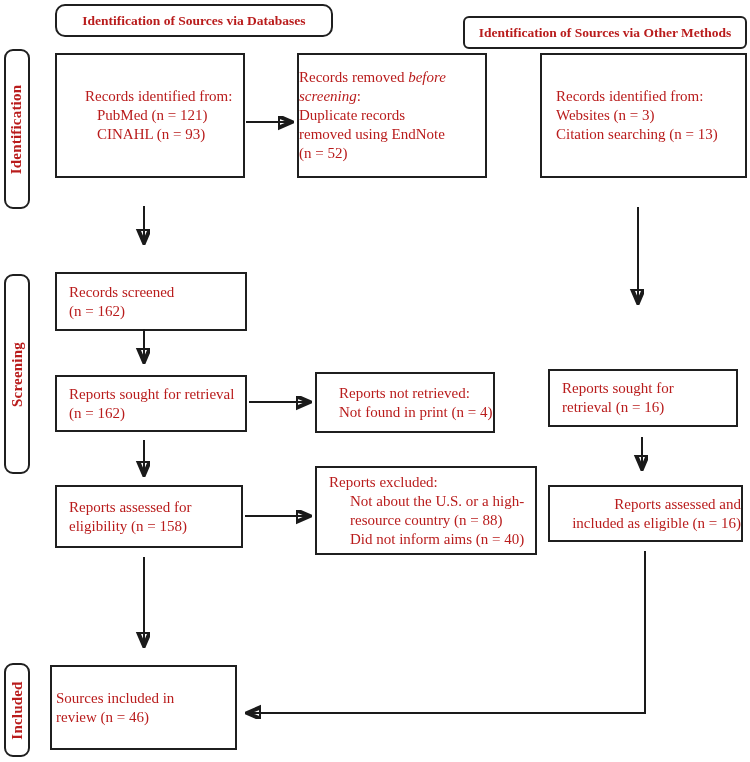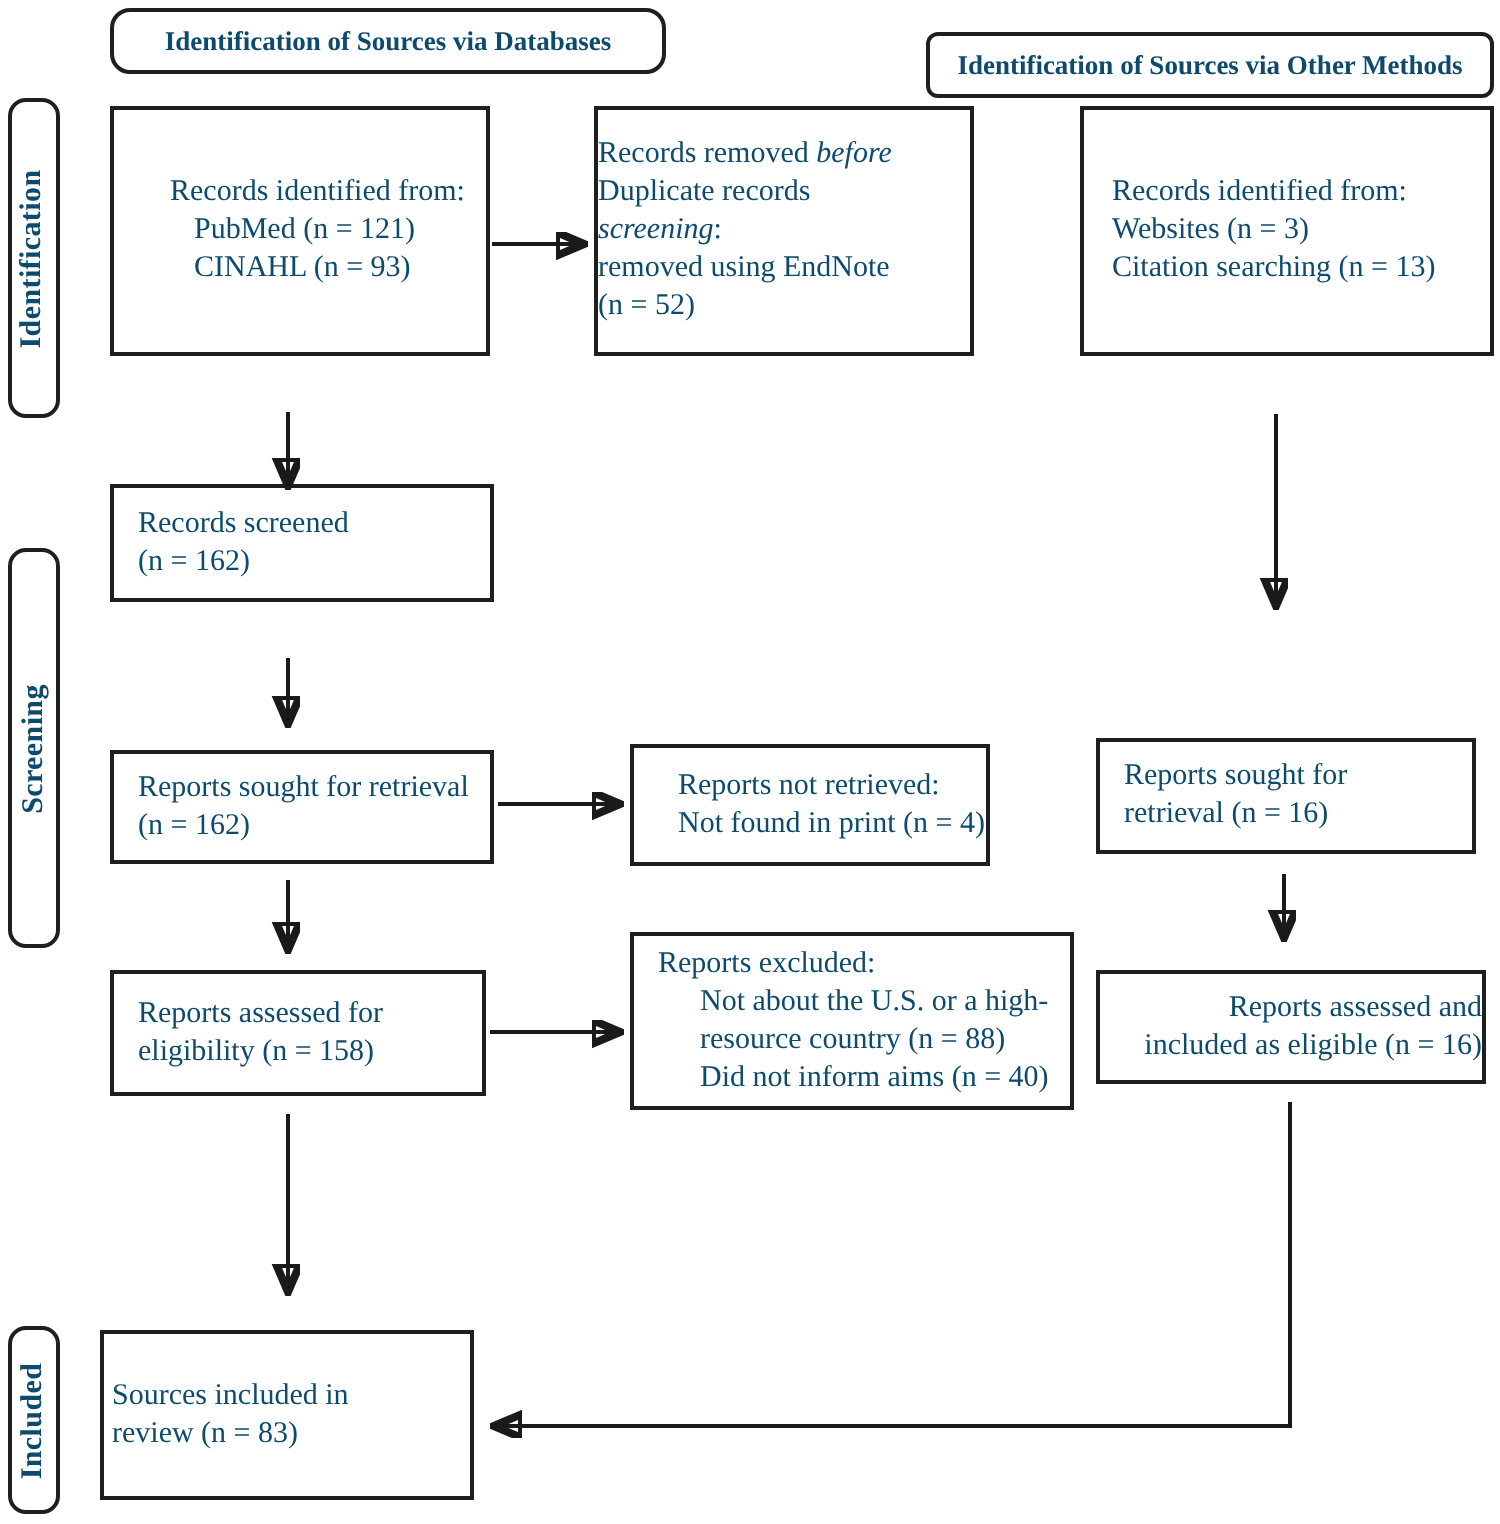--- a/index.html
+++ b/index.html
@@ -1,18 +1,18 @@
 <!DOCTYPE html>
 <html><head>
 <meta charset="utf-8">
 <style>
   html,body{margin:0;padding:0;background:#ffffff;}
   .canvas{
     position:relative;width:750px;height:762px;background:#ffffff;
-    font-family:"Liberation Serif","DejaVu Serif",serif;color:#0c4a6e;
+    font-family:"Liberation Serif","DejaVu Serif",serif;color:#b91c1c;
     overflow:hidden;
   }
   .flowbox{
     position:absolute;box-sizing:border-box;border:2px solid #1f1f1f;background:#ffffff;
     display:flex;flex-direction:column;justify-content:center;
     font-size:15px;line-height:19px;overflow:hidden;
   }
   .flowbox .line{white-space:nowrap;}
   .headerbox{
     position:absolute;box-sizing:border-box;border:2px solid #1f1f1f;background:#ffffff;
@@ -27,21 +27,21 @@
     transform:rotate(-90deg);white-space:nowrap;font-weight:bold;font-size:15px;letter-spacing:.2px;
   }
   .rounded-lg{border-radius:10px;}
   .rounded-sm{border-radius:6px;margin-top:12px;}
 
   
   .box-a{left:55px;top:53px;width:190px;height:125px;padding-left:28px;}
   .box-a .indent{padding-left:12px;}
   .box-b{left:297px;top:53px;width:190px;height:125px;}
   .box-c{left:540px;top:53px;width:207px;height:125px;padding-left:14px;}
-  .box-d{left:55px;top:242px;width:192px;height:59px;padding-left:12px;}
+  .box-d{left:55px;top:272px;width:192px;height:59px;padding-left:12px;}
   .box-e{left:55px;top:375px;width:192px;height:57px;padding-left:12px;}
   .box-f{left:315px;top:372px;width:180px;height:61px;padding-left:22px;}
   .box-g{left:548px;top:369px;width:190px;height:58px;padding-left:12px;}
   .box-h{left:55px;top:485px;width:188px;height:63px;padding-left:12px;}
   .box-i{left:315px;top:466px;width:222px;height:89px;padding-left:12px;}
   .box-i .indent{padding-left:21px;}
   .box-j{left:548px;top:485px;width:195px;height:57px;padding-left:12px;align-items:flex-end;}
   .box-k{left:50px;top:665px;width:187px;height:85px;padding-left:4px;}
 
   .hdr-1{left:55px;top:4px;width:278px;height:33px;}
@@ -77,22 +77,22 @@
   </div>
 
   <div class="flowbox box-a">
     <div class="line">Records identified from:</div>
     <div class="line indent">PubMed (n = 121)</div>
     <div class="line indent">CINAHL (n = 93)</div>
   </div>
 
   <div class="flowbox box-b">
     <div class="line"><span>Records removed </span><em>before</em></div>
+    <div class="line"><em>screening</em><span>:</span></div>
     <div class="line">Duplicate records</div>
-    <div class="line"><em>screening</em><span>:</span></div>
     <div class="line">removed using EndNote</div>
     <div class="line">(n = 52)</div>
   </div>
 
   <div class="flowbox box-c">
     <div class="line">Records identified from:</div>
     <div class="line">Websites (n = 3)</div>
     <div class="line">Citation searching (n = 13)</div>
   </div>
 
@@ -128,21 +128,21 @@
     <div class="line indent">Did not inform aims (n = 40)</div>
   </div>
 
   <div class="flowbox box-j">
     <div class="line">Reports assessed and</div>
     <div class="line">included as eligible (n = 16)</div>
   </div>
 
   <div class="flowbox box-k">
     <div class="line">Sources included in</div>
-    <div class="line">review (n = 83)</div>
+    <div class="line">review (n = 46)</div>
   </div>
 
   <svg class="arrows" viewBox="0 0 750 762" xmlns="http://www.w3.org/2000/svg">
     <defs>
       <marker id="ah" markerUnits="strokeWidth" markerWidth="8" markerHeight="8" refX="6.5" refY="3" orient="auto">
         <path d="M0,0 L7,3 L0,6 Z" fill="#1a1a1a" stroke="none"></path>
       </marker>
     </defs>
     <path d="M246,122 L291,122" marker-end="url(#ah)"></path>
     <path d="M144,206 L144,242" marker-end="url(#ah)"></path>

